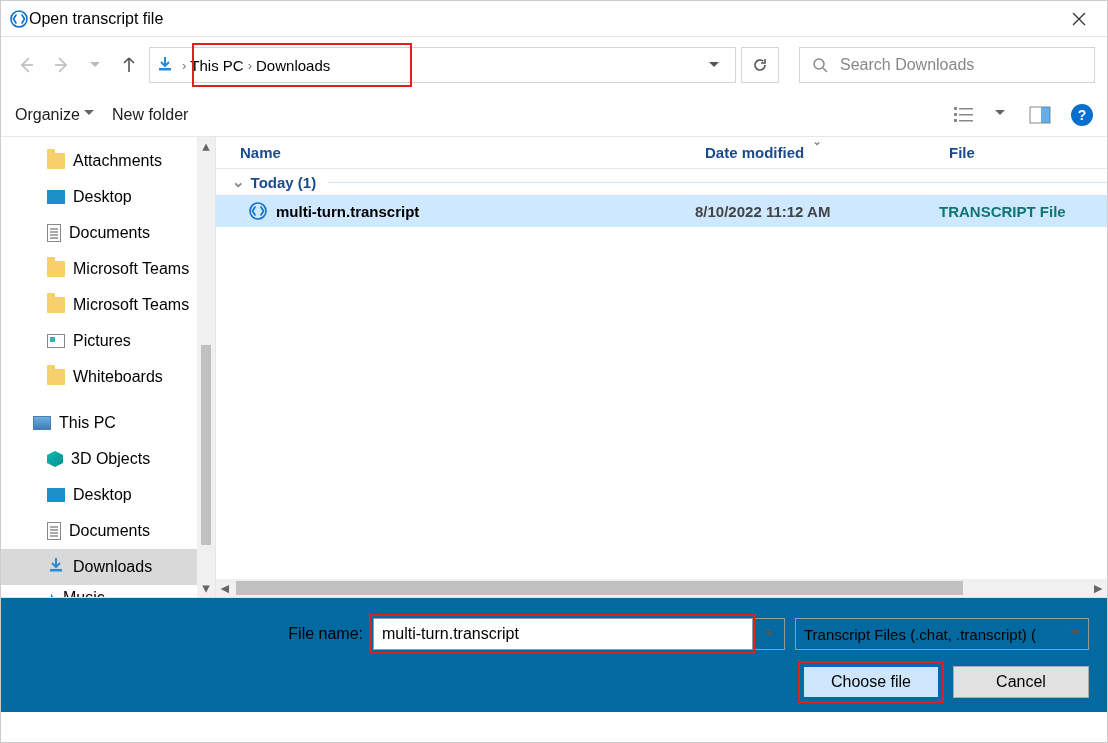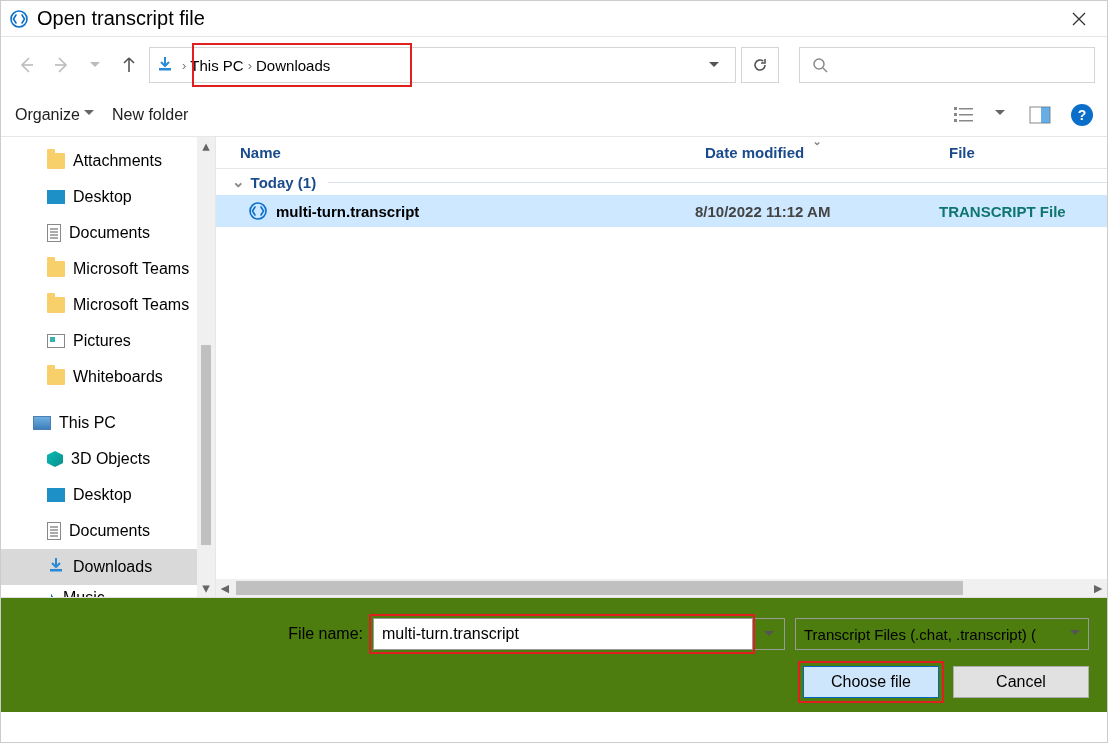--- a/index.html
+++ b/index.html
@@ -13,21 +13,21 @@
     overflow: hidden;
     color: #000;
     border: 1px solid #ccc;
   }
   .titlebar {
     display:flex; align-items:center;
     height:36px; padding:0 8px;
     border-bottom:1px solid #e5e5e5;
   }
   .titlebar .app-icon svg { display:block; }
-  .titlebar .title { margin-left:8px; flex:1; font-size:20px; }
+  .titlebar .title { flex:1; font-size:16px; }
   .titlebar .close-btn { width:40px; height:36px; display:flex; align-items:center; justify-content:center; cursor:pointer; }
   .navbar {
     display:flex; align-items:center; gap:6px;
     padding:10px 12px;
   }
   .nav-arrow, .nav-up, .nav-recent {
     width:28px; height:28px; display:flex; align-items:center; justify-content:center;
     color:#888;
   }
   .nav-arrow.enabled, .nav-up { color:#444; }
@@ -133,21 +133,21 @@
   .file-icon svg { display:block; }
   .hscroll {
     height:18px; display:flex; align-items:stretch; background:#f0f0f0;
   }
   .hscroll .harrow { width:18px; display:flex; align-items:center; justify-content:center; color:#666;}
   .hscroll .htrack { flex:1; position:relative; }
   .hscroll .hthumb { position:absolute; left:2px; top:2px; bottom:2px; width:85%; background:#c0c0c0;}
   .footer {
     border-top:1px solid #e0e0e0; padding:20px 18px 14px 18px;
     display:flex; flex-direction:column; align-items:flex-end; gap:16px;
-    background:#4d7c0f;
+    background:#0369a1;
   }
   .name-row { display:flex; align-items:center; gap:10px; width:100%; justify-content:flex-end;}
   .name-label { font-size:16px; }
   .name-wrap { position:relative; }
   .name-input {
     width:380px; height:32px; border:1px solid #999; padding:0 8px; font-size:16px;
   }
   .name-drop {
     width:32px; height:32px; border:1px solid #999; border-left:none;
     display:flex; align-items:center; justify-content:center; color:#555;
@@ -231,20 +231,21 @@
         <path d="M13 8a5 5 0 1 1-1.8-3.8" fill="none" stroke="#555" stroke-width="1.6"></path>
         <path d="M13 2v4h-4" fill="none" stroke="#555" stroke-width="1.6"></path>
       </svg>
   </div>
 
   <div class="searchbox">
     <svg width="16" height="16" viewBox="0 0 16 16">
         <circle cx="7" cy="7" r="5" fill="none" stroke="#888" stroke-width="1.5"></circle>
         <path d="M11 11l4 4" stroke="#888" stroke-width="1.5"></path>
       </svg>
+    <input placeholder="Search Downloads" style="">
   </div>
 </div>
 
 <div class="toolbar">
   <div class="btn">
     <span>Organize</span>
     <span class="caret-down" style="color:#666"></span>
   </div>
   <div class="btn">
     <span>New folder</span>

